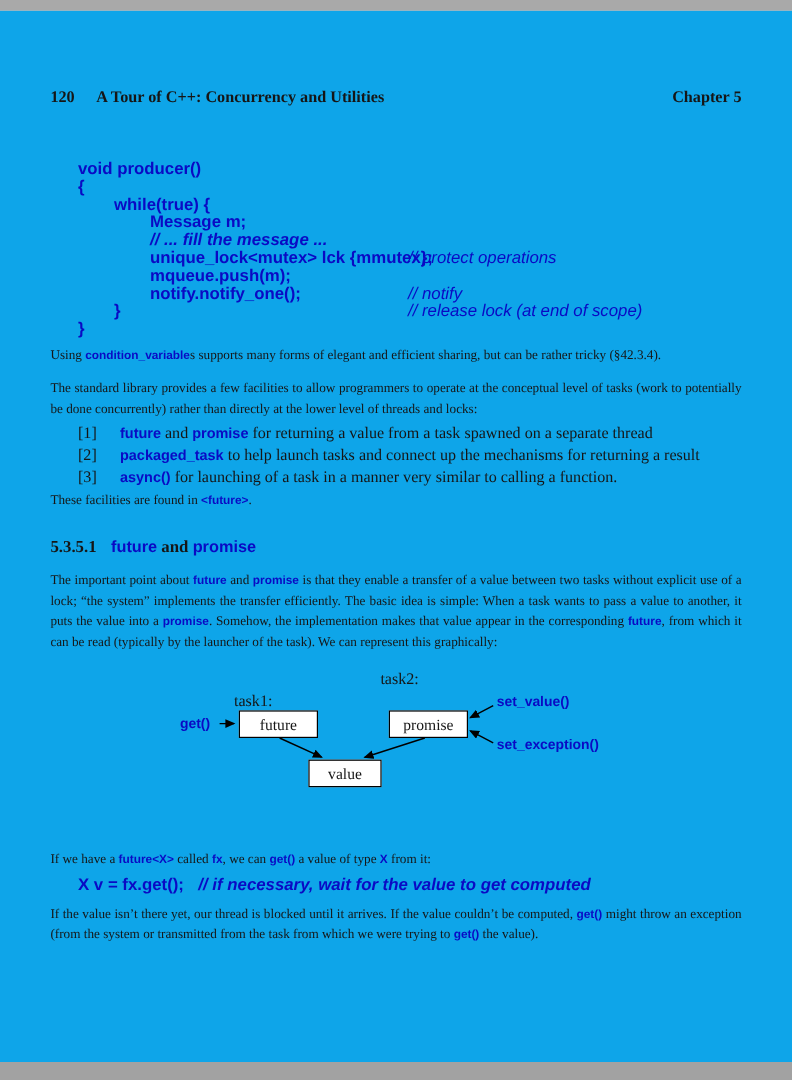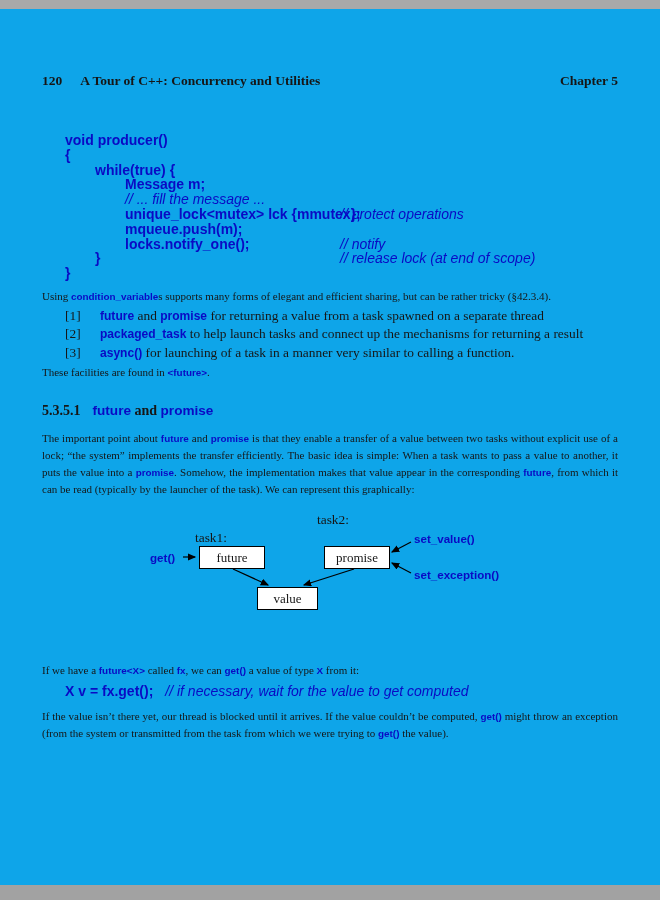--- a/index.html
+++ b/index.html
@@ -16,21 +16,21 @@
   .running-head{display:flex;align-items:baseline;font-weight:bold;font-size:13.5px;margin-top:48px;}
   .running-head .pagenum{margin-right:18px;}
   .running-head .chapter{margin-left:auto;}
 
   .code-block{margin:44px 0 0 23px;}
   .code-font, .code-line{font-family:"Liberation Sans",sans-serif;font-weight:bold;color:var(--code-blue);font-size:14px;line-height:14.8px;}
   .code-line{position:relative;}
   .ind1{padding-left:30px;}
   .ind2{padding-left:60px;}
   .cm{position:absolute;left:275px;top:0;font-style:italic;font-weight:normal;}
-  .cm-inline{font-style:italic;font-weight:normal;}
+  .cm-inline{font-style:italic;font-weight:bold;}
 
   p.body{font-size:11px;line-height:17px;text-align:justify;margin:11px 0 0 0;}
   p.tight{margin-top:2px;}
   .sg-t{}
   .sg-c{font-family:"Liberation Sans",sans-serif;font-weight:bold;color:var(--code-blue);font-size:0.9em;}
 
   h2{font-size:17px;font-weight:bold;margin:24px 0 0 0;}
   h2 .num{margin-right:14px;}
   h3{font-size:14px;font-weight:bold;margin:22px 0 0 0;}
   h3 .num{margin-right:12px;}
@@ -65,28 +65,29 @@
   </div>
 
   <div class="code-block">
     <div class="code-line"><span>void producer()</span></div>
     <div class="code-line"><span>{</span></div>
     <div class="code-line ind1"><span>while(true) {</span></div>
     <div class="code-line ind2"><span>Message m;</span></div>
     <div class="code-line ind2"><span class="cm-inline">// ... fill the message ...</span></div>
     <div class="code-line ind2"><span>unique_lock&lt;mutex&gt; lck {mmutex};</span><span class="cm">// protect operations</span></div>
     <div class="code-line ind2"><span>mqueue.push(m);</span></div>
-    <div class="code-line ind2"><span>locks.notify_one();</span><span class="cm">// notify</span></div>
+    <div class="code-line ind2"><span>notify.notify_one();</span><span class="cm">// notify</span></div>
     <div class="code-line ind1"><span>}</span><span class="cm">// release lock (at end of scope)</span></div>
     <div class="code-line"><span>}</span></div>
   </div>
 
   <p class="body tight" style="margin-top:7px;"><span class="sg-t">Using </span><span class="sg-c">condition_variable</span><span class="sg-t">s supports many forms of elegant and efficient sharing, but can be rather tricky (§42.3.4).</span></p>
 
 
+  <p class="body">The standard library provides a few facilities to allow programmers to operate at the conceptual level of tasks (work to potentially be done concurrently) rather than directly at the lower level of threads and locks:</p>
 
   <div class="list">
     <div class="list-item">
       <span class="num">[1]</span>
       <span class="li-text"><span class="sg-c">future</span><span class="sg-t"> and </span><span class="sg-c">promise</span><span class="sg-t"> for returning a value from a task spawned on a separate thread</span></span>
     </div>
     <div class="list-item">
       <span class="num">[2]</span>
       <span class="li-text"><span class="sg-c">packaged_task</span><span class="sg-t"> to help launch tasks and connect up the mechanisms for returning a result</span></span>
     </div>

